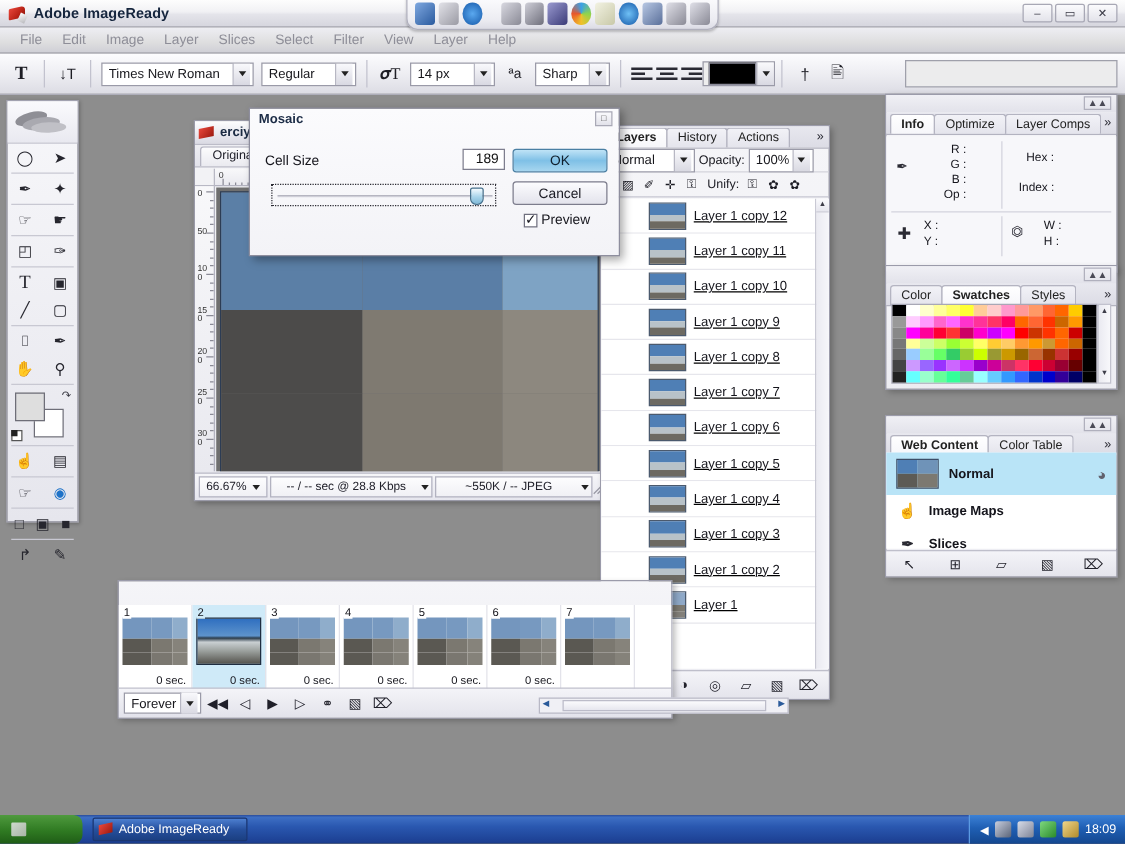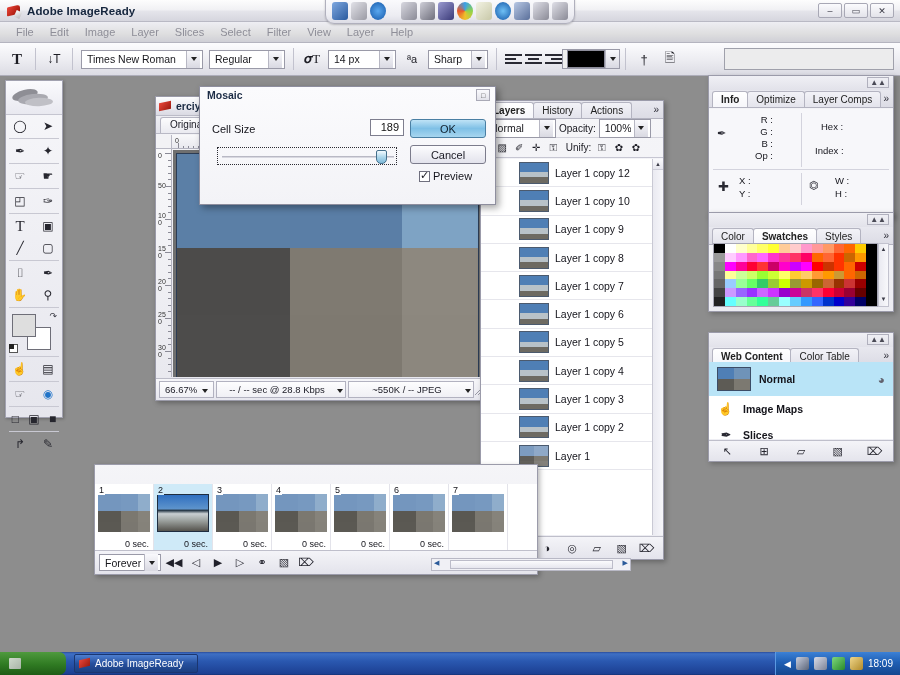--- a/index.html
+++ b/index.html
@@ -277,21 +277,21 @@
     height:20px; display:flex; align-items:center; padding:0 3px; gap:4px;
     font-size:10px; color:#1c1c24; border-bottom:1px solid #c6c6d2;
   }
   .mini-ic { width:13px; height:13px; display:flex; align-items:center; justify-content:center; font-size:10px; color:#1c1c24; }
   #layers-list {
     position:absolute; left:0; top:58px; right:0; bottom:24px; overflow:hidden;
     background:#fff;
   }
   .layer-row {
     height:28.3px; display:flex; align-items:center;
-    border-bottom:1px solid #e6e6ec; background:#fff;
+    border-bottom:1px solid #e6e6ec; background:#fff;text-decoration:underline;
   }
   .layer-row.selected { background:#b9e4f7; }
   .lr-eye { width:18px; height:28px; display:flex; align-items:center; justify-content:center; font-size:10px; }
   .lr-brush { width:18px; height:28px; display:flex; align-items:center; justify-content:center; font-size:10px; }
   .lr-thumb {
     width:30px; height:22px; border:1px solid #4b5a6e; margin:0 6px 0 2px; flex:none;
     display:grid; grid-template-rows: 46% 28% 26%;
   }
   .lr-thumb.plain { display:grid; grid-template-rows:50% 25% 25%; grid-template-columns:1fr 1fr; }
   .lr-name { font-size:10.5px; color:#14141b; }
@@ -781,20 +781,30 @@
     <div id="layers-list">
       <div class="layer-row">
         <span class="lr-eye"></span>
         <span class="lr-brush"></span>
         <span class="lr-thumb">
             <s style="background:#4f7fb5;display:block"></s>
             <s style="background:#b8c2c8;display:block"></s>
             <s style="background:#6d6a62;display:block"></s>
           </span>
         <span class="lr-name">Layer 1 copy 12</span>
+      </div>
+      <div class="layer-row">
+        <span class="lr-eye"></span>
+        <span class="lr-brush"></span>
+        <span class="lr-thumb">
+            <s style="background:#4f7fb5;display:block"></s>
+            <s style="background:#b8c2c8;display:block"></s>
+            <s style="background:#6d6a62;display:block"></s>
+          </span>
+        <span class="lr-name">Layer 1 copy 11</span>
       </div>
       <div class="layer-row">
         <span class="lr-eye"></span>
         <span class="lr-brush"></span>
         <span class="lr-thumb">
             <s style="background:#4f7fb5;display:block"></s>
             <s style="background:#b8c2c8;display:block"></s>
             <s style="background:#6d6a62;display:block"></s>
           </span>
         <span class="lr-name">Layer 1 copy 10</span>

